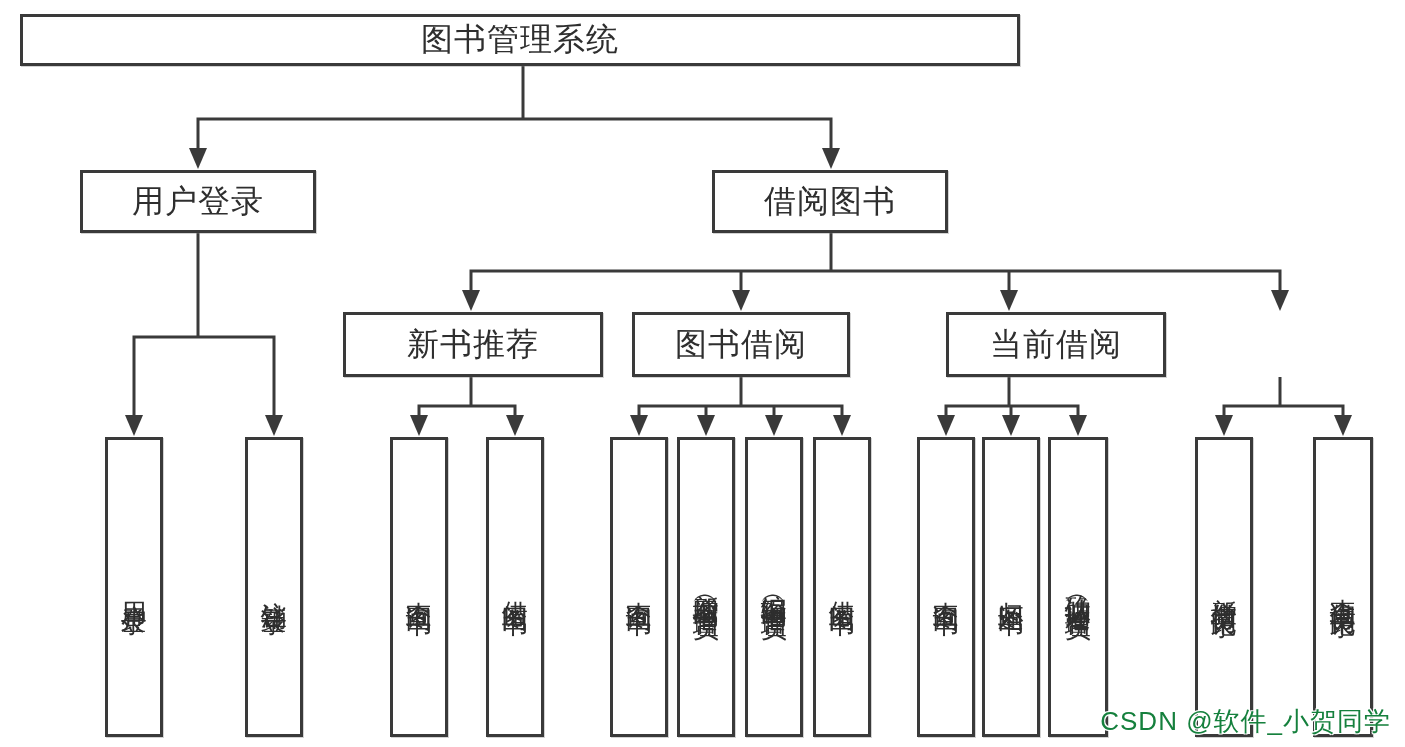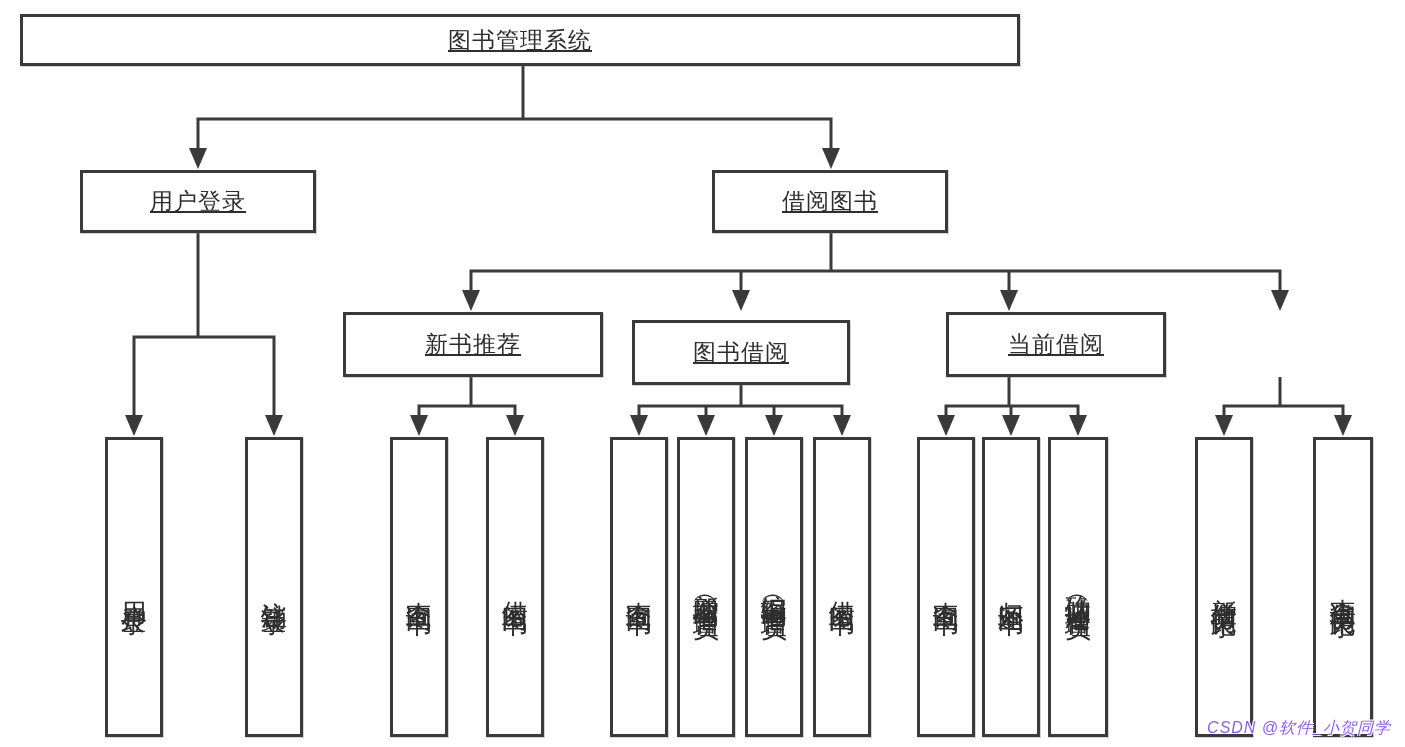--- a/index.html
+++ b/index.html
@@ -15,38 +15,37 @@
     position:absolute;
     background:#ffffff;
     border:3px solid #3a3a3a;
     box-sizing:border-box;
     display:flex;
     align-items:center;
     justify-content:center;
     color:#2e2e2e;
     box-shadow:1px 1px 0 rgba(130,130,130,0.35);
   }
-  .hbox{font-size:23px;letter-spacing:1px;text-decoration:underline;}
+  .hbox{font-size:32px;letter-spacing:1px;}
   .vbox span{
     writing-mode:vertical-rl;
     text-orientation:mixed;
     font-size:26px;
     letter-spacing:3px;
     line-height:1.1;
   }
   .watermark{
     position:absolute;
     right:14px;
     bottom:8px;
-    font-size:16px;
-    color:#8b5cf6;
+    font-size:26px;
+    color:#15803d;
     letter-spacing:1px;
     text-shadow:1px 1px 0 #ffffff,-1px -1px 0 #ffffff,1px -1px 0 #ffffff,-1px 1px 0 #ffffff;
     white-space:nowrap;
-    font-style:italic;
   }
 </style>
 </head>
 <body>
 
 <div class="canvas">
 
   <svg class="connectors" width="1405" height="747" viewBox="0 0 1405 747">
     <g stroke="#3a3a3a" stroke-width="3" fill="none">
 
@@ -109,21 +108,21 @@
   <div class="box hbox" style="left:80px;top:170px;width:236px;height:63px;">
     <span>用户登录</span>
   </div>
   <div class="box hbox" style="left:712px;top:170px;width:236px;height:63px;">
     <span>借阅图书</span>
   </div>
 
   <div class="box hbox" style="left:343px;top:312px;width:260px;height:65px;">
     <span>新书推荐</span>
   </div>
-  <div class="box hbox" style="left:632px;top:312px;width:218px;height:65px;margin-top:8px;">
+  <div class="box hbox" style="left:632px;top:312px;width:218px;height:65px;">
     <span>图书借阅</span>
   </div>
   <div class="box hbox" style="left:899px;top:312px;width:220px;height:65px;margin-left:47px;">
     <span>当前借阅</span>
   </div>
 
   <div class="box vbox" style="left:105px;top:437px;width:58px;height:300px;">
     <span>用户登录</span>
   </div>
   <div class="box vbox" style="left:245px;top:437px;width:58px;height:300px;">

